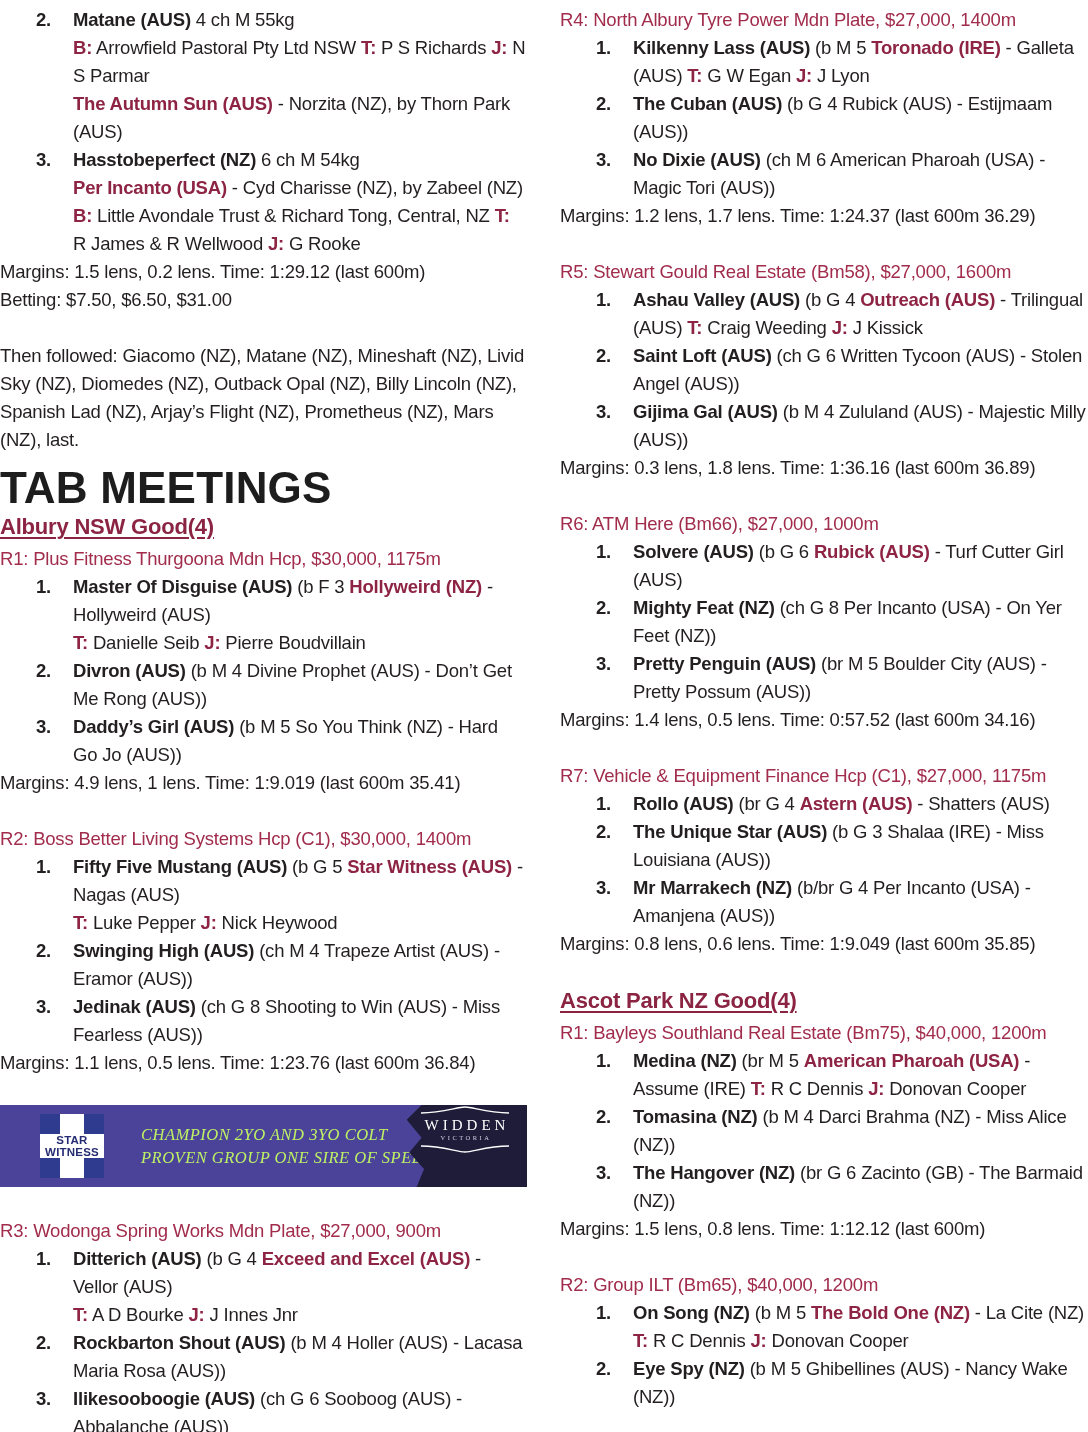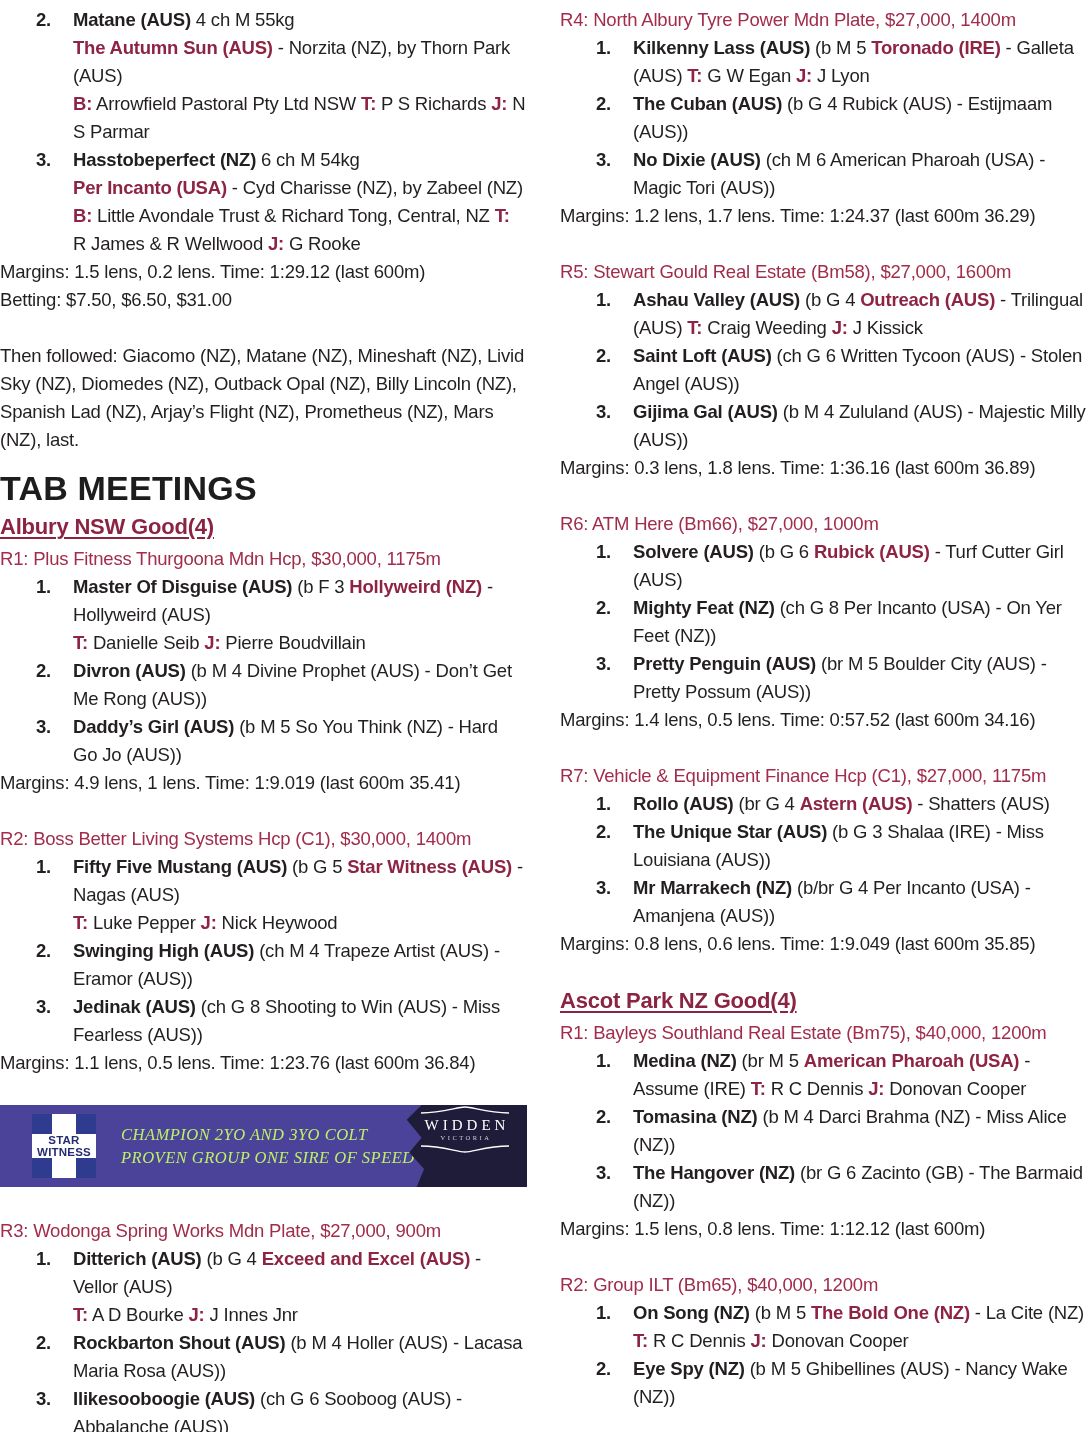--- a/index.html
+++ b/index.html
@@ -18,34 +18,34 @@
   .s-b{font-weight:700;}
   .s-r{font-weight:700;color:var(--accent,#8e2444);}
   .s-n{font-weight:400;}
   .entry{display:flex;padding-left:36px;}
   .entry .num{flex:none;width:37px;font-weight:700;}
   .econtent{flex:1;min-width:0;}
   .race{margin-bottom:28px;}
   .race-header{color:var(--race,#a12c4c);}
   .then{margin:28px 0 14px;}
   h1{
-    font-size:34px;line-height:40px;font-weight:800;color:#1d1d1d;
+    font-size:44px;line-height:40px;font-weight:800;color:#1d1d1d;
     margin:14px 0 4px;letter-spacing:0.2px;
   }
   h2{
     font-size:22px;line-height:30px;font-weight:700;color:var(--heading,#8b2342);
     margin:0 0 3px;text-decoration:underline;text-decoration-thickness:2px;text-underline-offset:3px;
   }
   h2.mt{margin-top:18px;}
   
   .banner{
     position:relative;height:82px;margin:16px 0 30px;
     background:var(--banner-purple,#4b4399);overflow:hidden;
   }
-  .banner-left{display:flex;align-items:center;height:100%;padding-left:32px;}
+  .banner-left{display:flex;align-items:center;height:100%;padding-left:40px;gap:12px;}
   .sw-logo{position:relative;width:64px;height:64px;background:var(--logo-blue,#2e3b8e);flex:none;}
   .sw-cross-v{position:absolute;left:20px;top:0;width:24px;height:64px;background:#ffffff;}
   .sw-cross-h{position:absolute;top:20px;left:0;width:64px;height:24px;background:#ffffff;}
   .sw-text{
     position:absolute;inset:0;display:flex;flex-direction:column;align-items:center;justify-content:center;
     color:var(--logo-text,#252c72);font-weight:800;font-size:11.5px;line-height:12.5px;letter-spacing:0.2px;
   }
   .tagline{
     margin-left:25px;
     font-family:"Liberation Serif","DejaVu Serif",serif;font-style:italic;
@@ -71,22 +71,22 @@
 <body>
 
 <div class="page">
 
   <div class="col col-left">
     <div>
         <div class="entry">
           <span class="num">2.</span>
           <div class="econtent">
             <p class="eline"><span class="s-b">Matane (AUS)</span><span class="s-n"> 4 ch M 55kg</span></p>
+            <p class="eline"><span class="s-r">B:</span><span class="s-n"> Arrowfield Pastoral Pty Ltd NSW </span><span class="s-r">T:</span><span class="s-n"> P S Richards </span><span class="s-r">J:</span><span class="s-n"> N S Parmar</span></p>
             <p class="eline"><span class="s-r">The Autumn Sun (AUS)</span><span class="s-n"> - Norzita (NZ), by Thorn Park (AUS)</span></p>
-            <p class="eline"><span class="s-r">B:</span><span class="s-n"> Arrowfield Pastoral Pty Ltd NSW </span><span class="s-r">T:</span><span class="s-n"> P S Richards </span><span class="s-r">J:</span><span class="s-n"> N S Parmar</span></p>
           </div>
         </div>
         <div class="entry">
           <span class="num">3.</span>
           <div class="econtent">
             <p class="eline"><span class="s-b">Hasstobeperfect (NZ)</span><span class="s-n"> 6 ch M 54kg</span></p>
             <p class="eline"><span class="s-r">Per Incanto (USA)</span><span class="s-n"> - Cyd Charisse (NZ), by Zabeel (NZ)</span></p>
             <p class="eline"><span class="s-r">B:</span><span class="s-n"> Little Avondale Trust &amp; Richard Tong, Central, NZ </span><span class="s-r">T:</span><span class="s-n"> R James &amp; R Wellwood </span><span class="s-r">J:</span><span class="s-n"> G Rooke</span></p>
           </div>
         </div>

